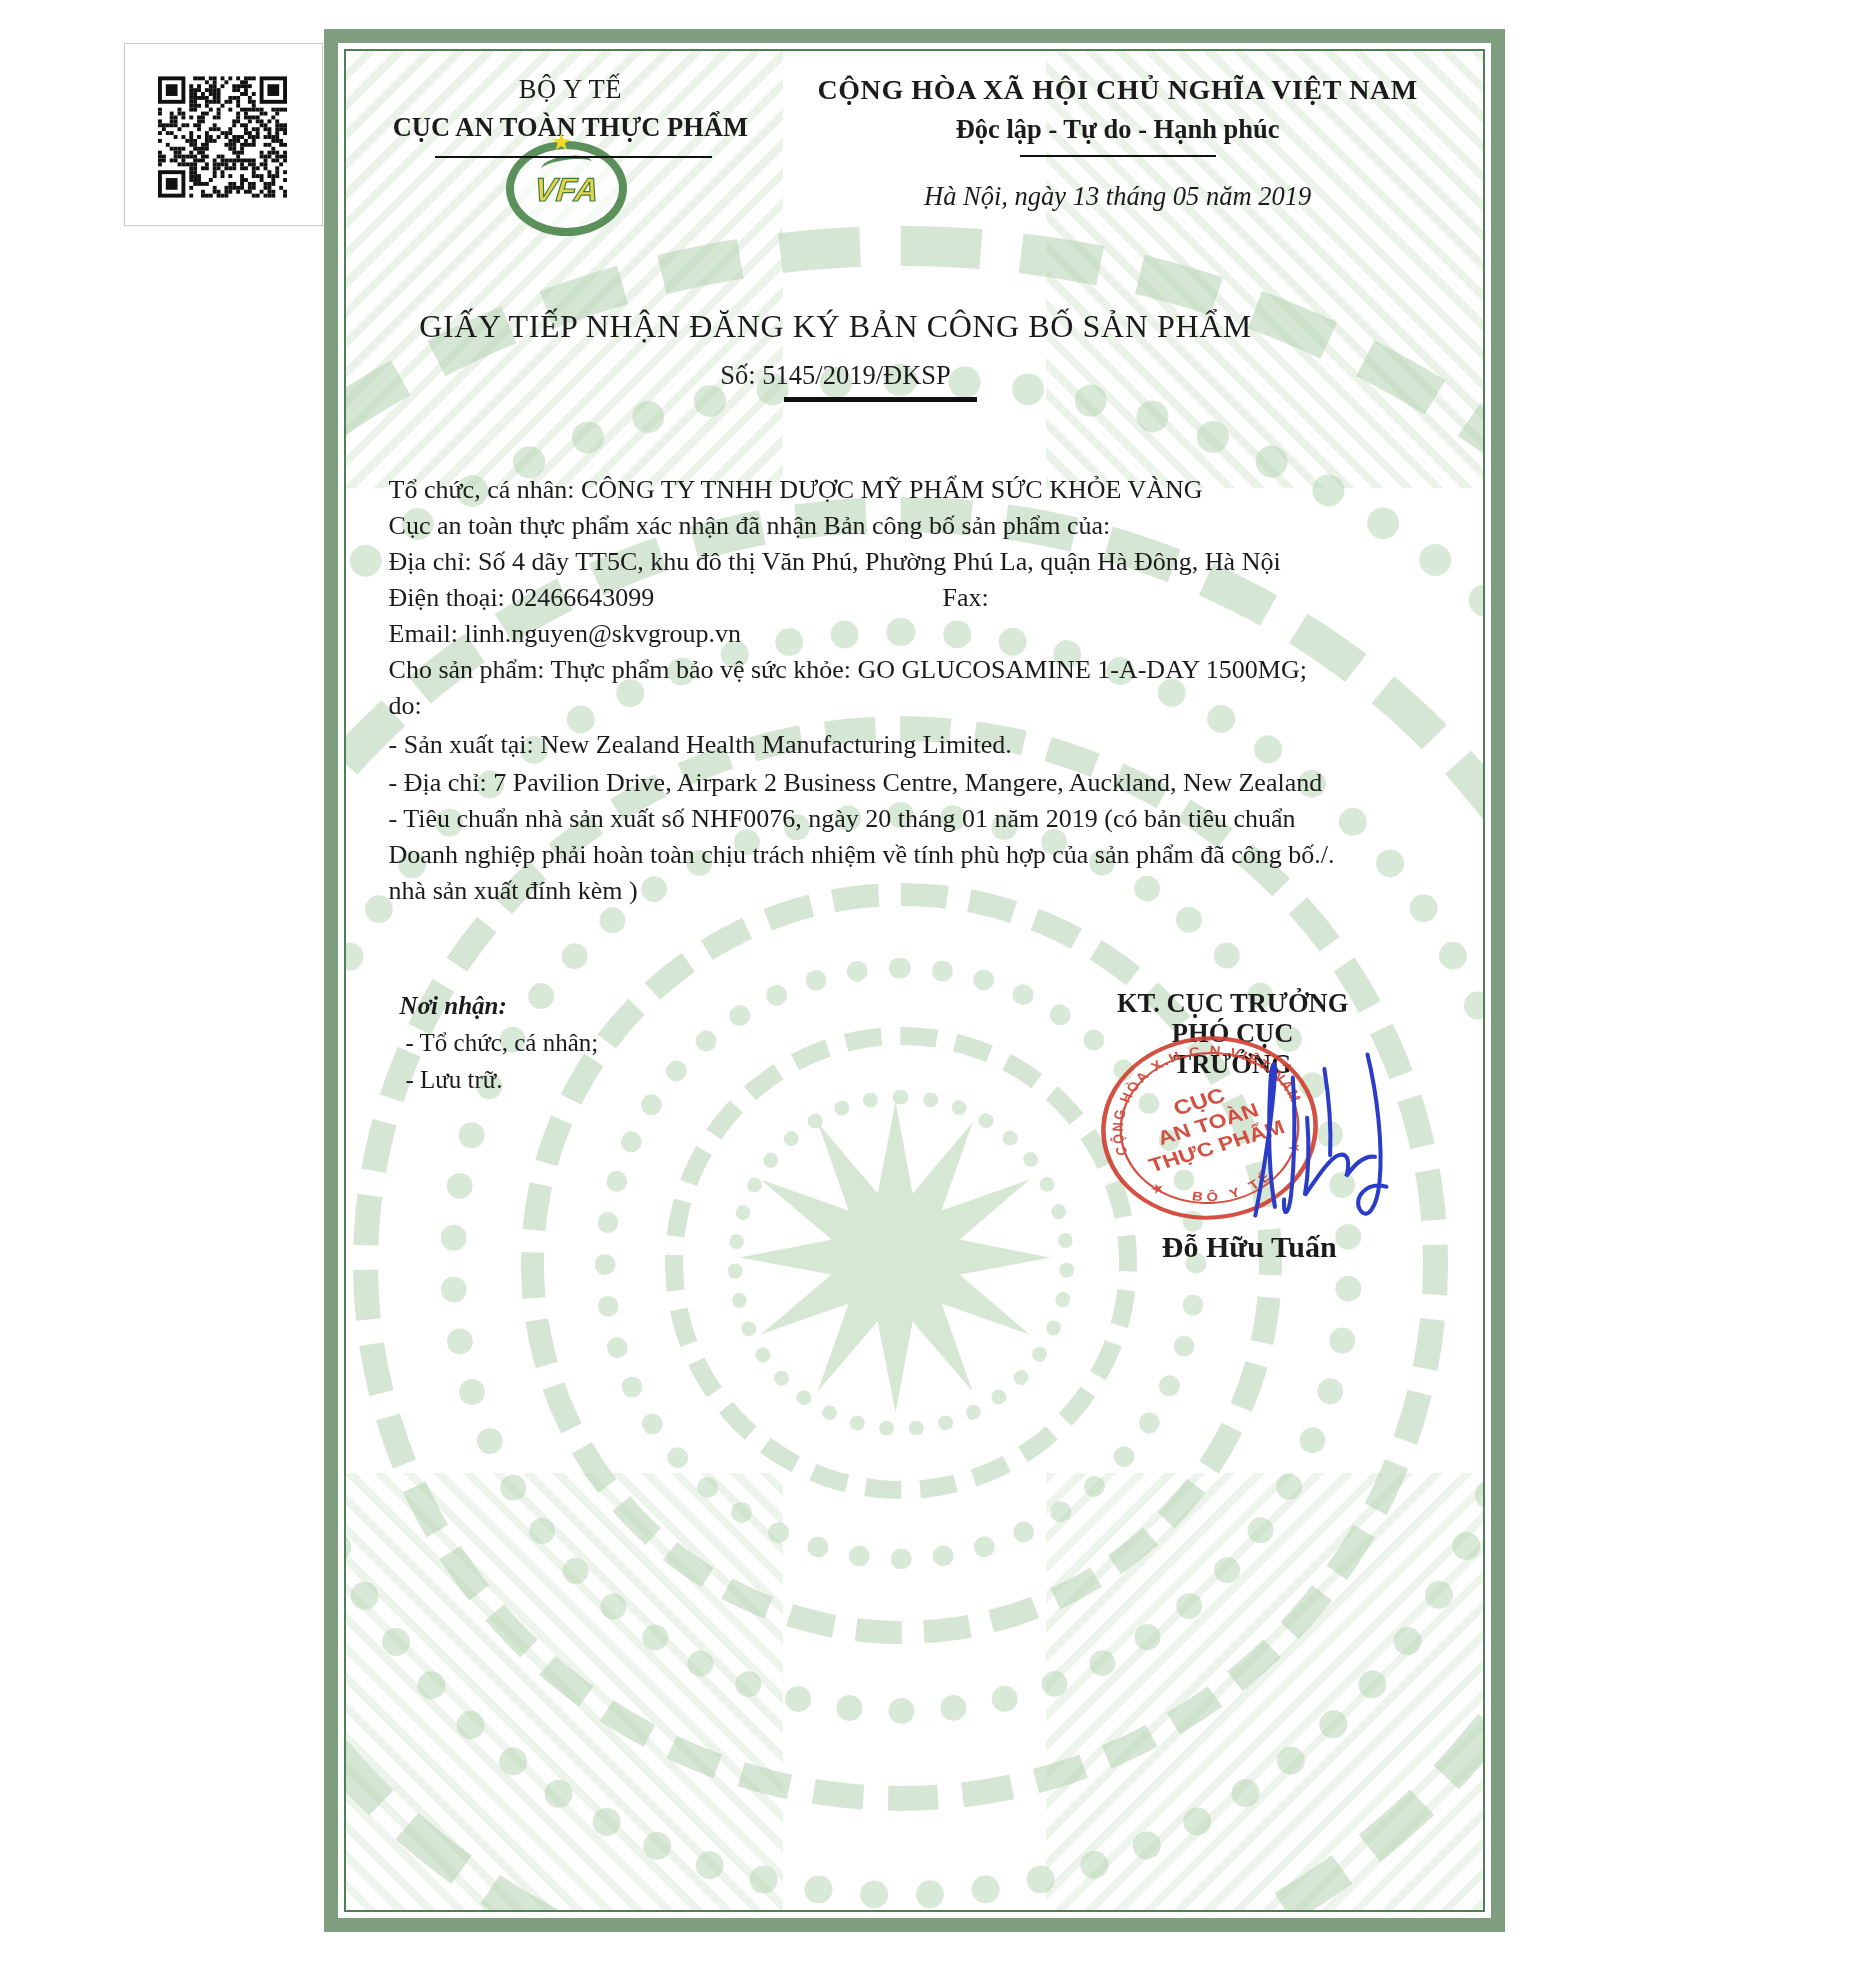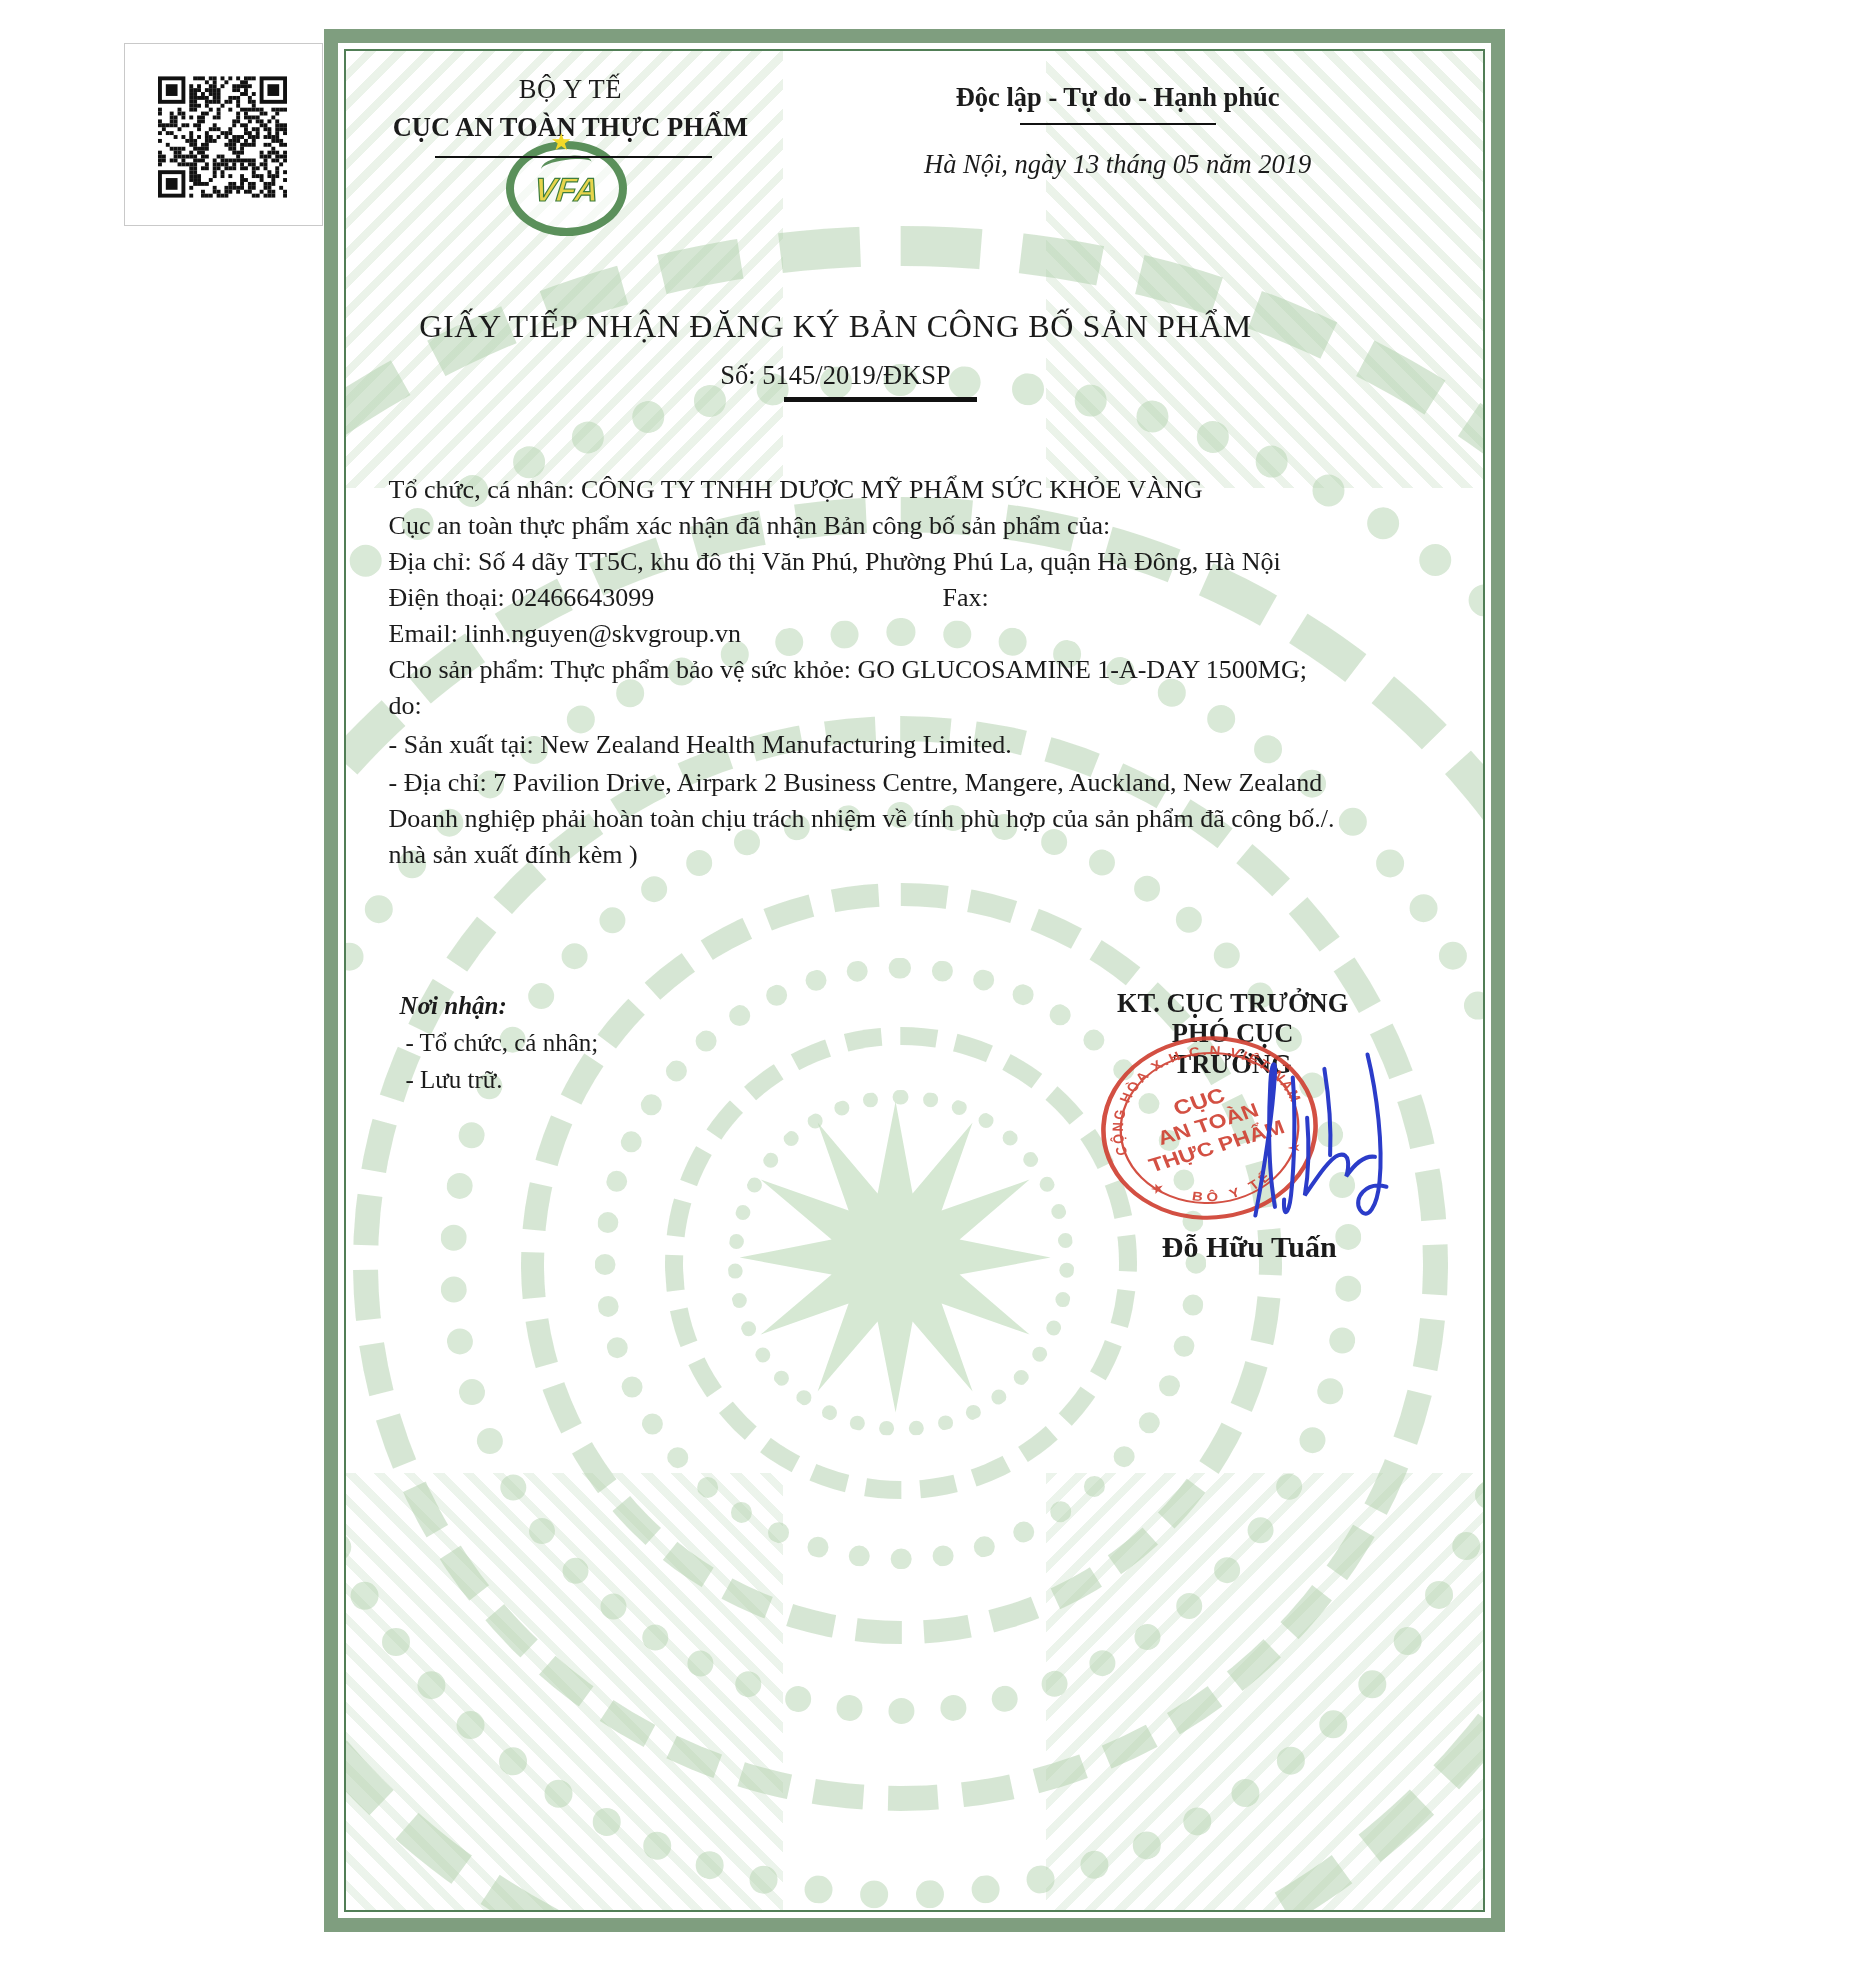--- a/index.html
+++ b/index.html
@@ -515,20 +515,21 @@
     <div class="hdr-underline-left"></div>
 
     <div class="vfa-logo">
       <div class="vfa-ring"></div>
       <div class="vfa-swirl"></div>
       <div class="vfa-star">★</div>
       <div class="vfa-text">VFA</div>
     </div>
 
     <div class="hdr-right">
+      <div class="r1">CỘNG HÒA XÃ HỘI CHỦ NGHĨA VIỆT NAM</div>
       <div class="r2">Độc lập - Tự do - Hạnh phúc</div>
       <span class="hdr-underline-right"></span>
       <div class="dateline">Hà Nội, ngày 13 tháng 05 năm 2019</div>
     </div>
 
     <div class="title-wrap">
       <div class="title-main">GIẤY TIẾP NHẬN ĐĂNG KÝ BẢN CÔNG BỐ SẢN PHẨM</div>
       <div class="title-number">Số: 5145/2019/ĐKSP</div>
     </div>
     <div class="title-rule"></div>
@@ -539,20 +540,21 @@
       <div class="ln">Địa chỉ: Số 4 dãy TT5C, khu đô thị Văn Phú, Phường Phú La, quận Hà Đông, Hà Nội</div>
       <div class="ln">
         <span>Điện thoại: 02466643099</span>
         <span class="fax">Fax:</span>
       </div>
       <div class="ln">Email: linh.nguyen@skvgroup.vn</div>
       <div class="ln">Cho sản phẩm: Thực phẩm bảo vệ sức khỏe: GO GLUCOSAMINE 1-A-DAY 1500MG;</div>
       <div class="ln">do:</div>
       <div class="ln gap">- Sản xuất tại: New Zealand Health Manufacturing Limited.</div>
       <div class="ln">- Địa chỉ: 7 Pavilion Drive, Airpark 2 Business Centre, Mangere, Auckland, New Zealand</div>
+      <div class="ln">- Tiêu chuẩn nhà sản xuất số NHF0076, ngày 20 tháng 01 năm 2019 (có bản tiêu chuẩn</div>
       <div class="ln">Doanh nghiệp phải hoàn toàn chịu trách nhiệm về tính phù hợp của sản phẩm đã công bố./.</div>
       <div class="ln">nhà sản xuất đính kèm )</div>
     </div>
 
     <div class="recipients">
       <div class="head">Nơi nhận:</div>
       <div class="item">- Tổ chức, cá nhân;</div>
       <div class="item">- Lưu trữ.</div>
     </div>
 

